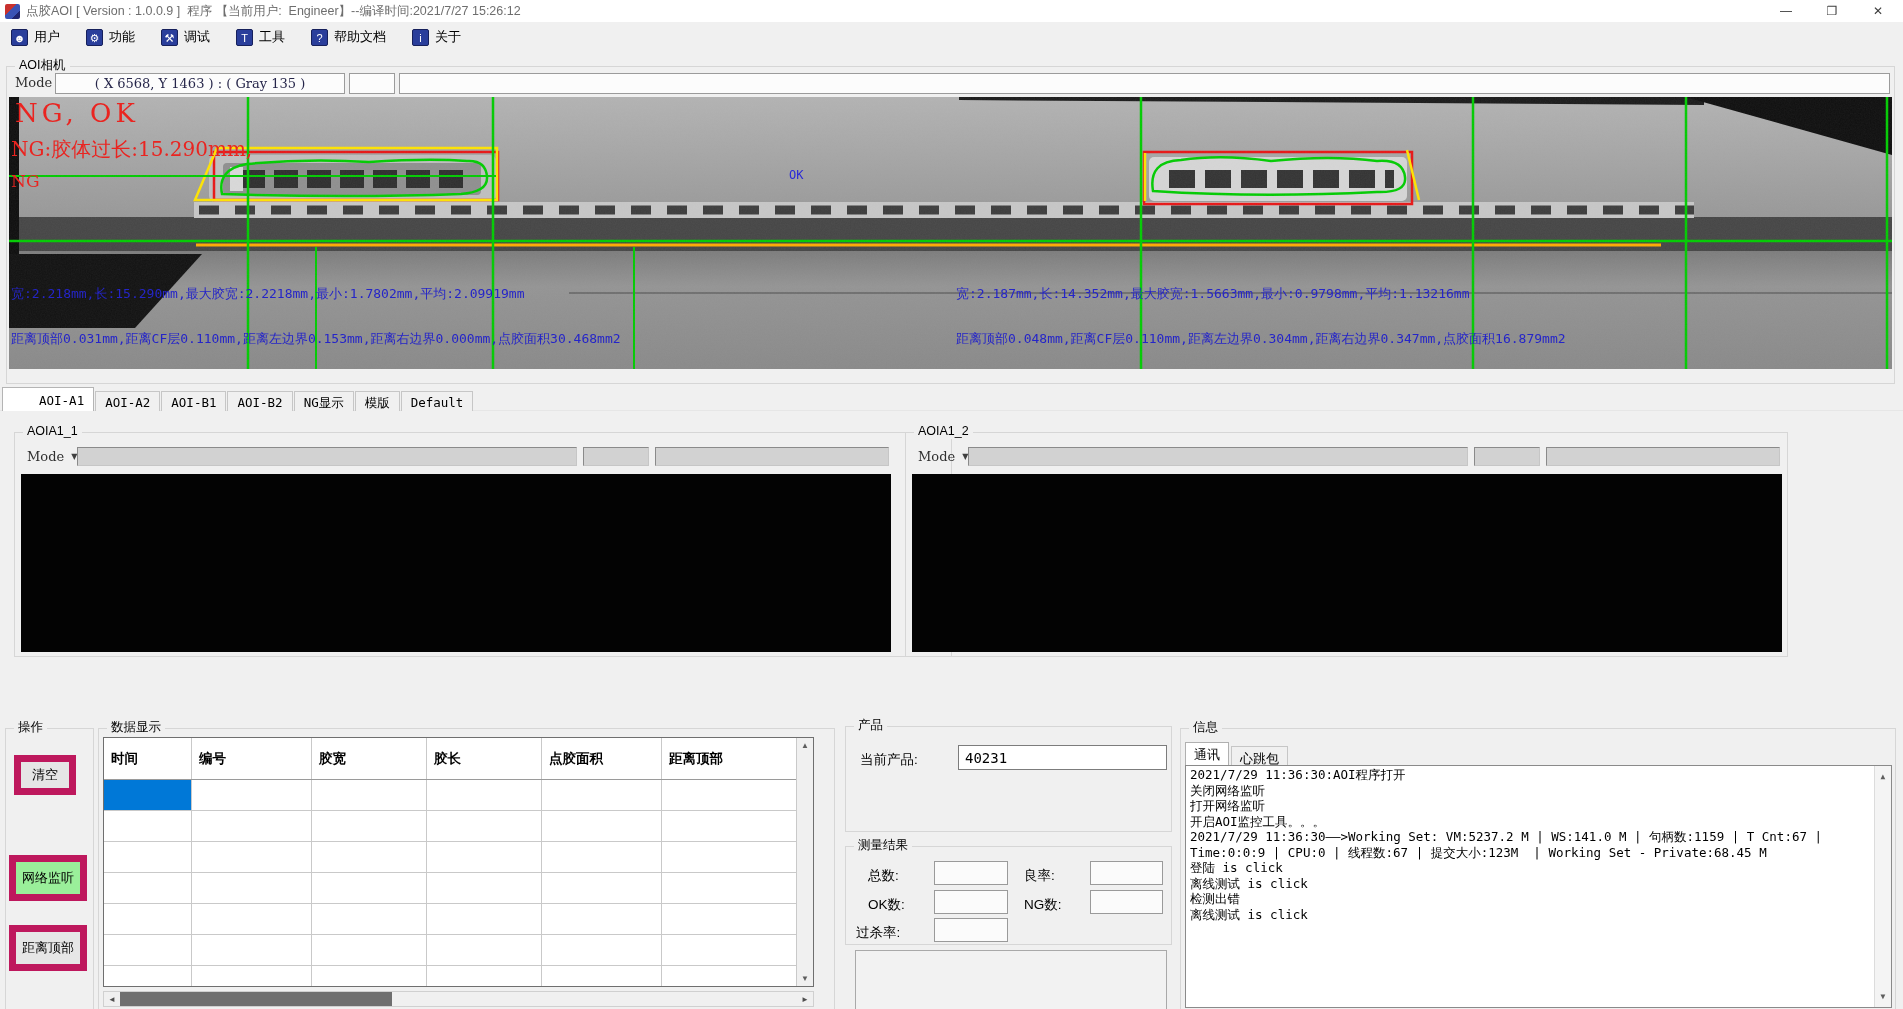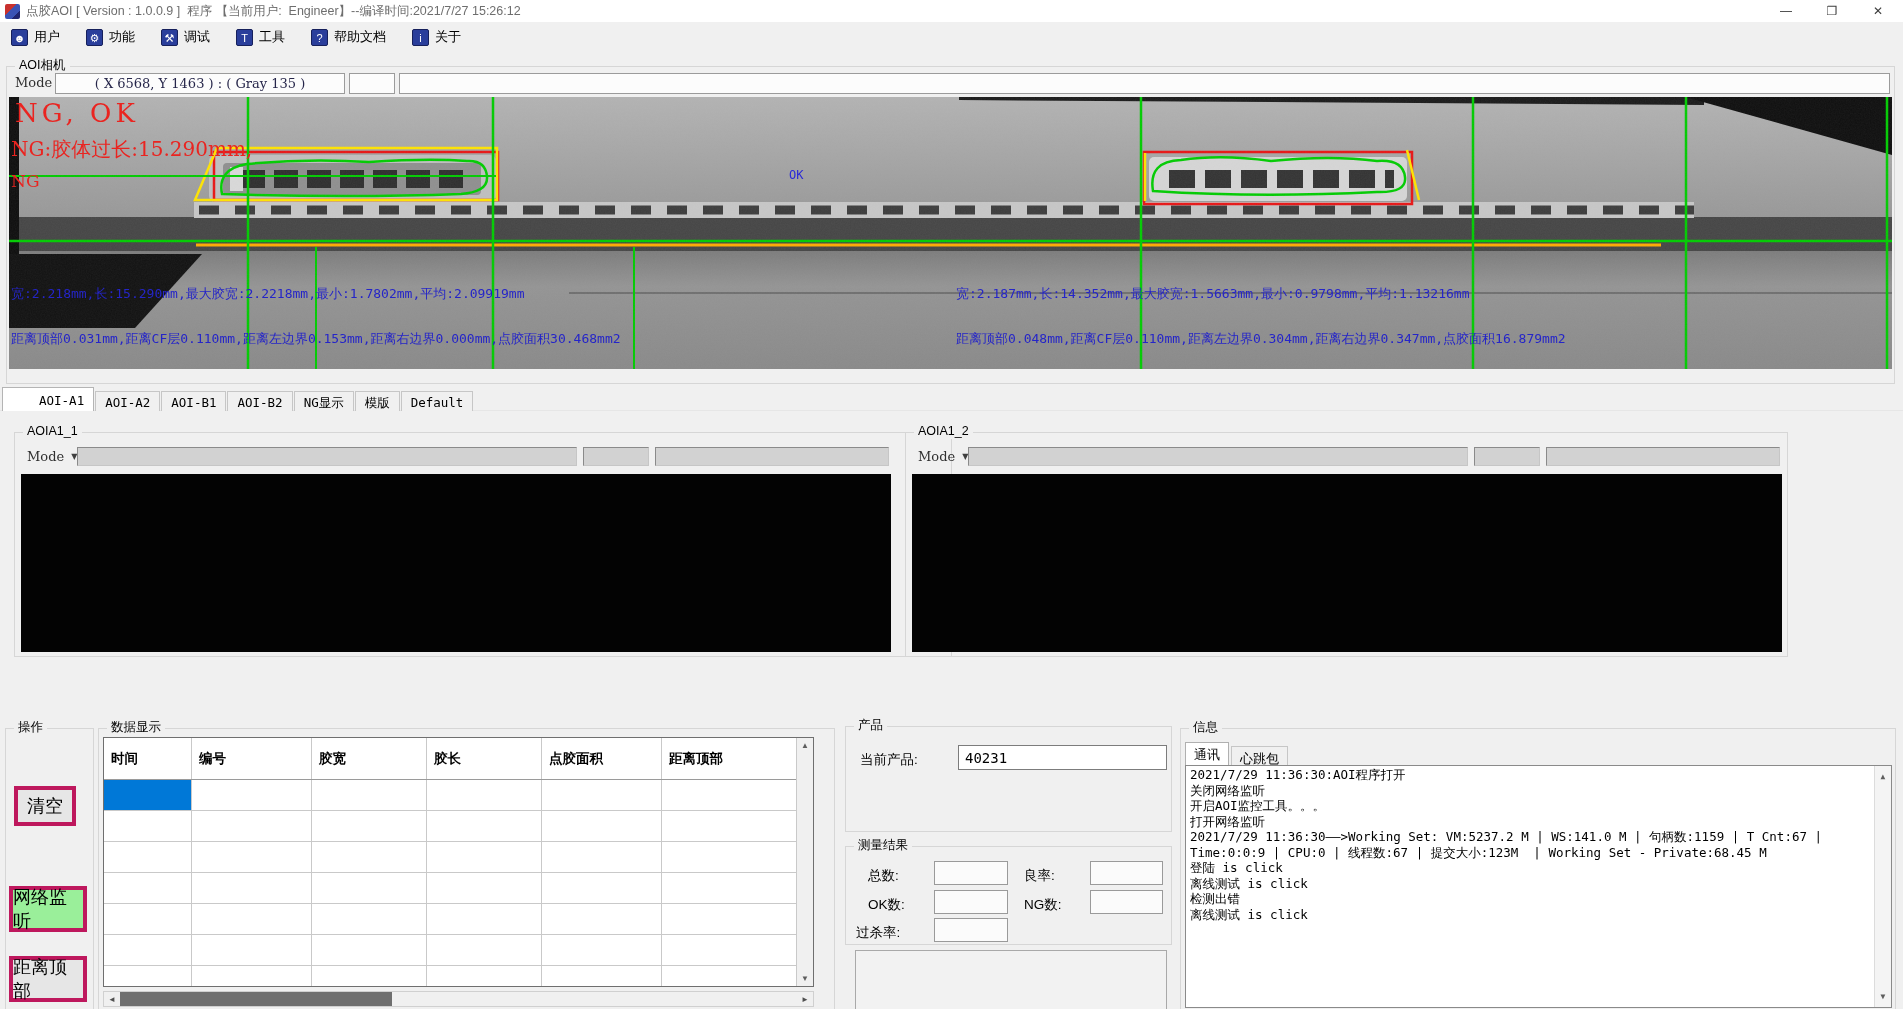--- a/index.html
+++ b/index.html
@@ -76,22 +76,22 @@
 
   
   #op-group      { left:5px;    top:728px; width:89px;  height:281px; border-bottom:none; }
   #data-group    { left:98px;   top:728px; width:737px; height:281px; border-bottom:none; }
   #product-group { left:845px;  top:726px; width:327px; height:106px; }
   #measure-group { left:845px;  top:846px; width:327px; height:99px; }
   #empty-box     { position:absolute; left:855px; top:950px; width:312px; height:59px;
                    border:1px solid #a9a9a9; border-bottom:none; background:#f2f2f2; }
   #info-group    { left:1180px; top:728px; width:716px; height:281px; border-bottom:none; }
 
-  .btn { position:absolute; background:#e6e6e6; border:4px solid #be185d; font-size:18px;
-         display:flex; align-items:center; justify-content:center;margin-top:31px; }
+  .btn { position:absolute; background:#e6e6e6; border:7px solid #be185d; font-size:13px;
+         display:flex; align-items:center; justify-content:center; }
   #btn-clear { left:8px; top:26px; width:62px; height:40px; }
   #btn-net   { left:3px; top:126px; width:78px; height:46px; background:var(--green); }
   #btn-stop  { left:3px; top:196px; width:78px; height:46px; }
 
   
   .table { position:absolute; left:4px; top:8px; width:711px; height:250px;
            background:#fff; border:1px solid #6f6f6f; overflow:hidden; }
   .th-row { display:flex; height:42px; background:#fff; border-bottom:1px solid #9a9a9a; }
   .th { display:flex; align-items:center; padding-left:7px; font-size:13.5px; font-weight:bold;
         border-right:1px solid #c9c9c9; }
@@ -397,22 +397,22 @@
       <div class="itab selected">通讯</div>
       <div class="itab">心跳包</div>
     </div>
   <div class="log">
     <div class="vscroll">
       <span>▲</span>
       <span>▼</span>
     </div>
   <div class="log-line">2021/7/29 11:36:30:AOI程序打开</div>
       <div class="log-line">关闭网络监听</div>
+      <div class="log-line">打开网络监听</div>
       <div class="log-line">开启AOI监控工具。。。</div>
-      <div class="log-line">打开网络监听</div>
       <div class="log-line">2021/7/29 11:36:30——&gt;Working Set: VM:5237.2 M | WS:141.0 M | 句柄数:1159 | T Cnt:67 |</div>
       <div class="log-line">Time:0:0:9 | CPU:0 | 线程数:67 | 提交大小:123M  | Working Set - Private:68.45 M</div>
       <div class="log-line">登陆 is click</div>
       <div class="log-line">离线测试 is click</div>
       <div class="log-line">检测出错</div>
       <div class="log-line">离线测试 is click</div>
     </div>
 </div>
 
 </body></html>

